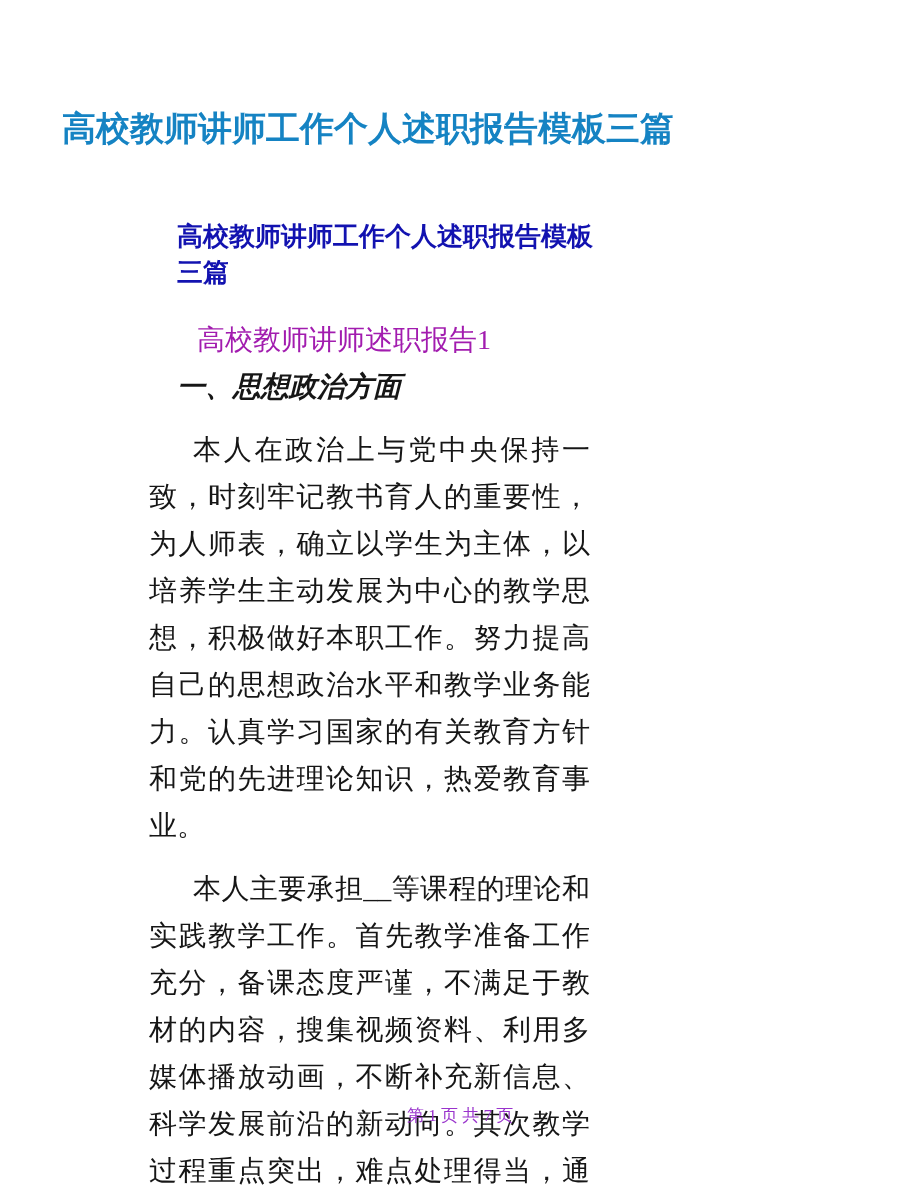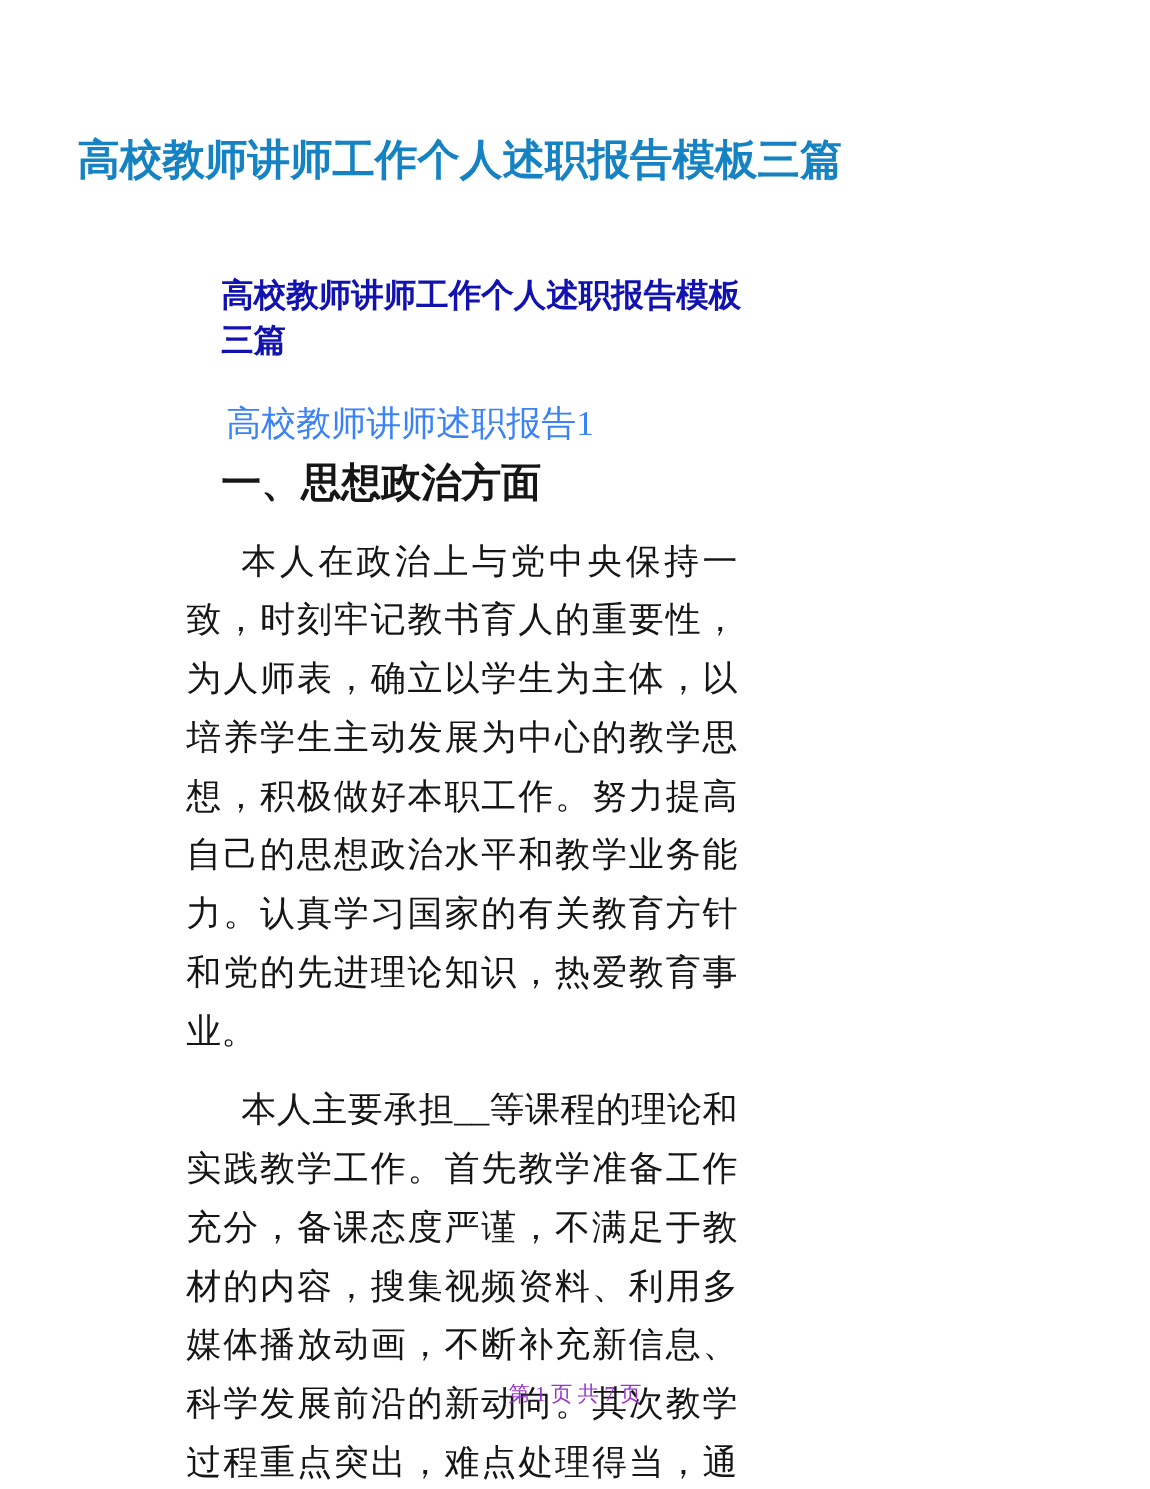--- a/index.html
+++ b/index.html
@@ -31,31 +31,32 @@
   }
   .doc-subtitle {
     margin: 66px 0 0 44px;
     font-family: "Liberation Sans", sans-serif;
     font-weight: bold;
     font-size: 26px;
     line-height: 36px;
     color: #1212B0;
   }
   .report-label {
-    margin: 26px 0 0 48px;
+    margin: 26px 0 0 64px;
     font-size: 28px;
     line-height: 47px;
-    color: #3b82f6;
+    color: #a21caf;
   }
   .section-heading {
     margin: 0 0 0 44px;
     font-weight: bold;
-    font-size: 32px;
+    font-size: 28px;
     line-height: 47px;
     color: #161616;
+    font-style: italic;
   }
   .para {
     margin: 16px;
     font-size: 28px;
     line-height: 47px;
     color: #161616;
     text-align: justify;
     text-justify: inter-ideograph;
     text-indent: 44px;
     word-break: break-all;

